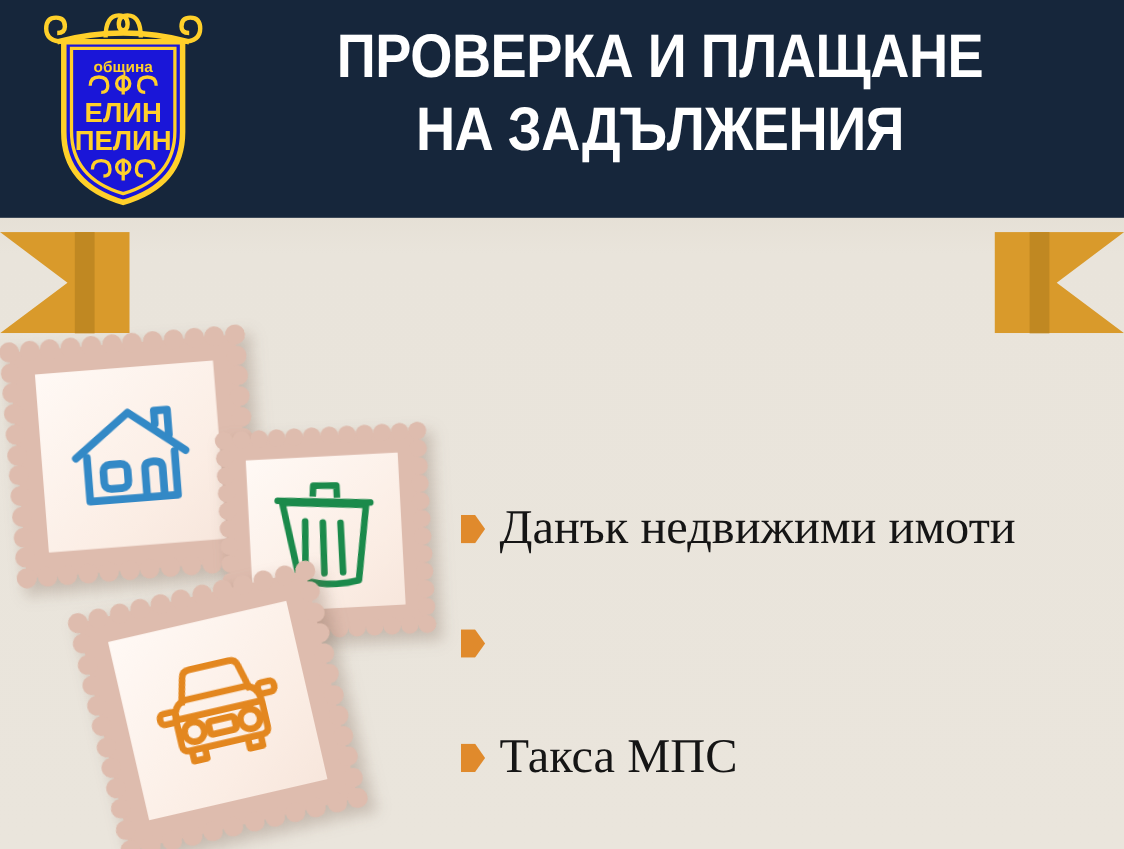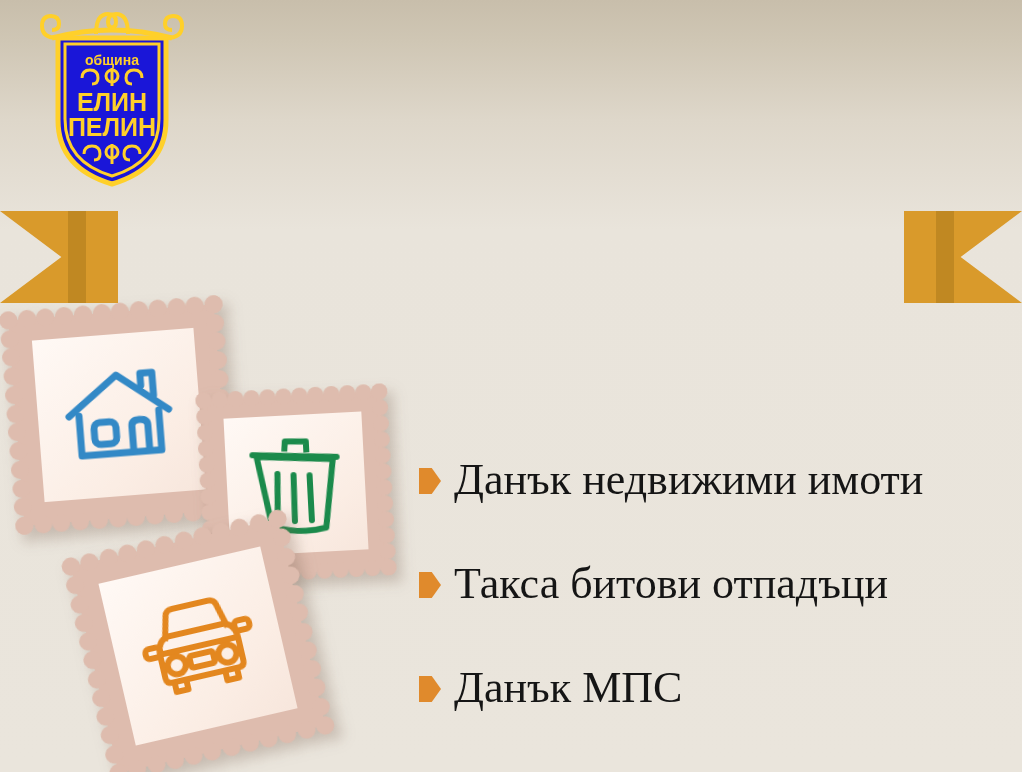--- a/index.html
+++ b/index.html
@@ -199,20 +199,24 @@
     color: #151515;
     line-height: 1.1;
     white-space: nowrap;
   }
 </style>
 </head>
 <body>
 
 <div id="poster">
 
+  <div class="header-band">
+    <div class="header-title">ПРОВЕРКА И ПЛАЩАНЕ
+НА ЗАДЪЛЖЕНИЯ</div>
+  </div>
 
   <div class="emblem">
     <svg width="148" height="180" viewBox="0 0 148 180" xmlns="http://www.w3.org/2000/svg">
 
       <path d="M20 30 L20 112 Q20 160 74 176 Q128 160 128 112 L128 30 Z" fill="#1A16D8" stroke="#FFD02A" stroke-width="5"></path>
       <path d="M27 36 L27 111 Q27 154 74 168 Q121 154 121 111 L121 36 Z" fill="none" stroke="#FFD02A" stroke-width="3"></path>
 
       <path d="M14 30 Q74 14 134 30" fill="none" stroke="#FFD02A" stroke-width="5"></path>
 
       <path d="M20 30 Q4 30 4 18 Q4 8 13 8 Q21 8 21 16 Q21 22 14 22" fill="none" stroke="#FFD02A" stroke-width="4"></path>
@@ -441,23 +445,22 @@
 
   <div class="bullet-list">
 
     <div class="bullet-row">
       <span class="bullet-marker"></span>
       <span class="bullet-text">Данък недвижими имоти</span>
     </div>
 
     <div class="bullet-row">
       <span class="bullet-marker"></span>
-      <span class="bullet-text">Такса битови отпадъци</span>
     </div>
 
     <div class="bullet-row">
       <span class="bullet-marker"></span>
-      <span class="bullet-text">Данък МПС</span>
+      <span class="bullet-text">Такса МПС</span>
     </div>
 
   </div>
 
 </div>
 
 </body></html>

